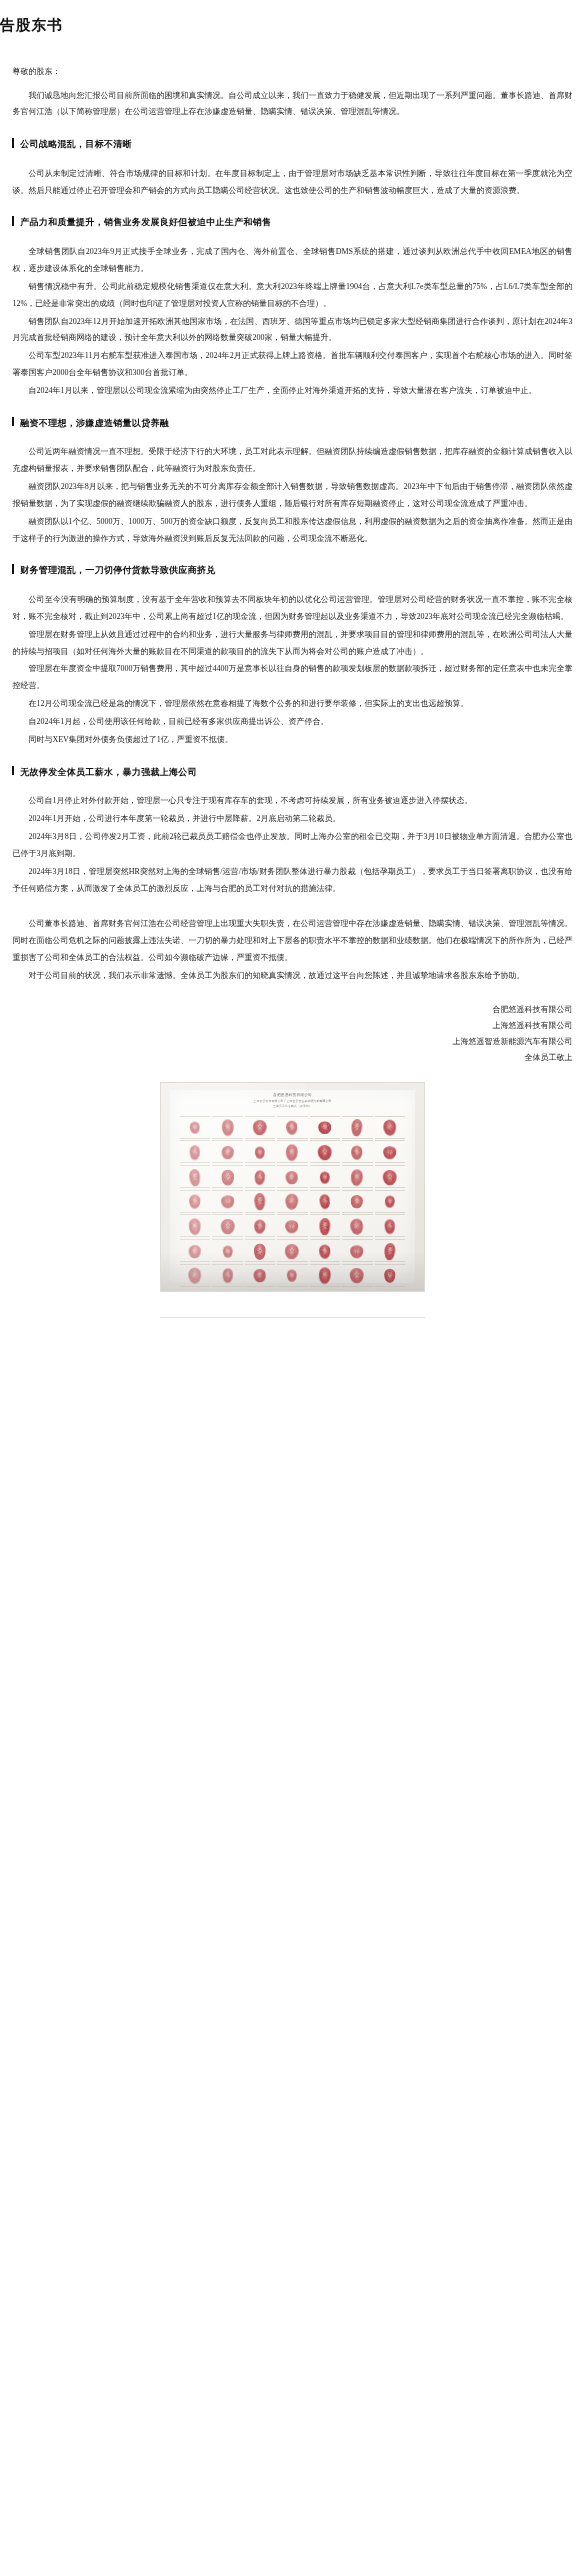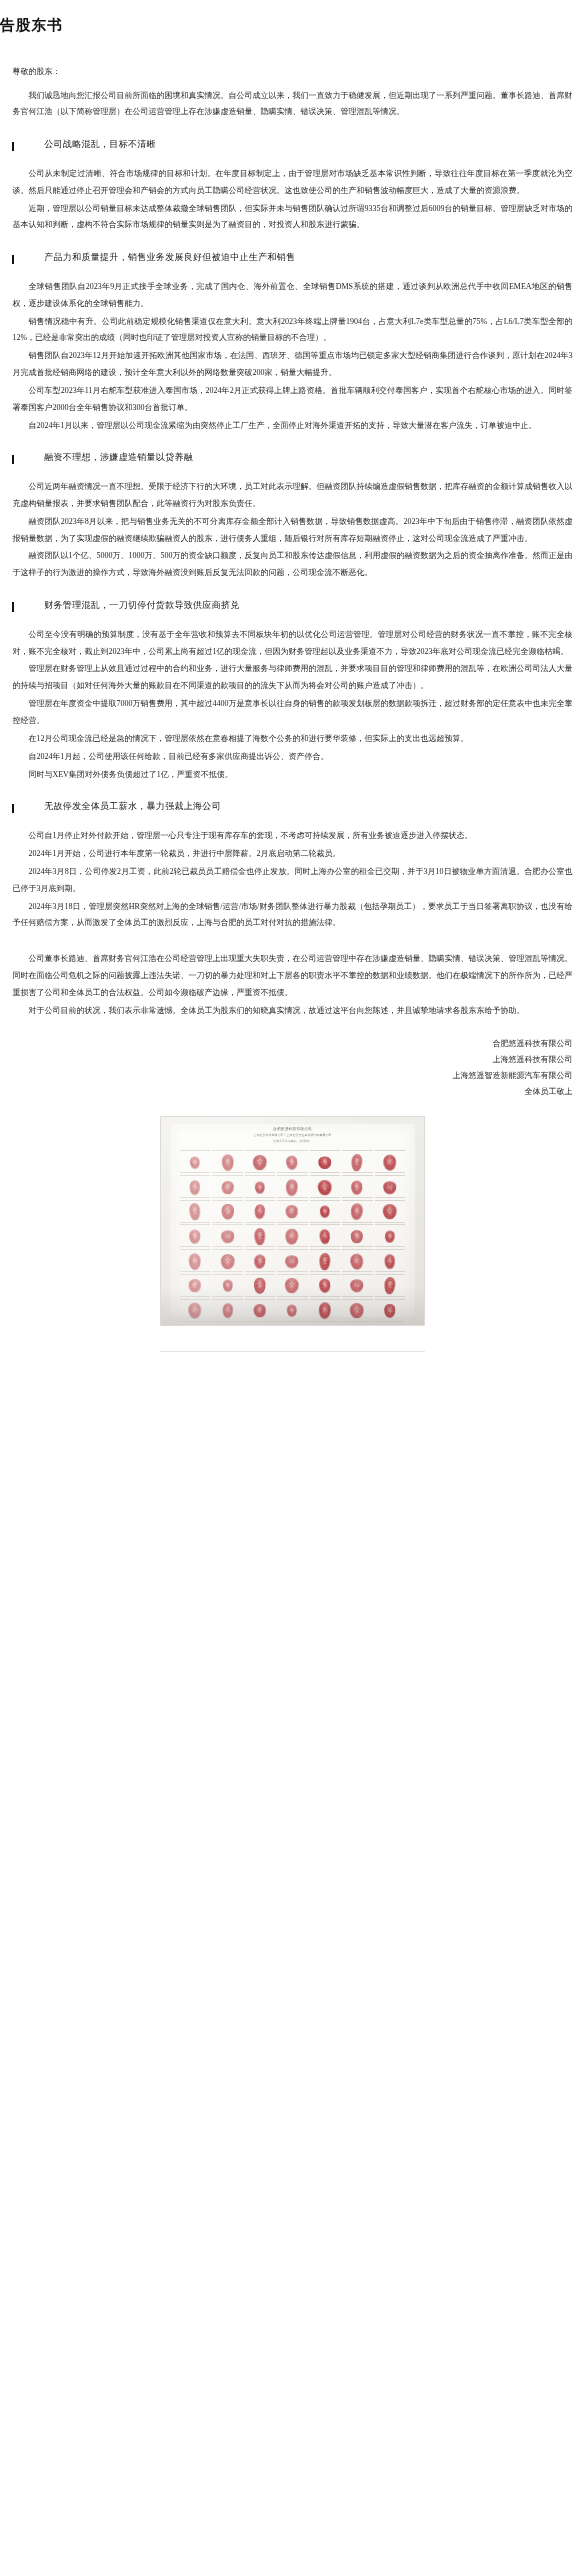--- a/index.html
+++ b/index.html
@@ -46,28 +46,27 @@
     margin: 0 0 1.1px 0;
     text-indent: 2em;
     text-align: justify;
     text-justify: inter-ideograph;
   }
   .section {
     margin-top: 17px;
   }
   .section-heading {
     display: flex;
-    align-items: flex-end;
+    align-items: flex-start;
     font-family: "Liberation Sans", "DejaVu Sans", sans-serif;
-    font-weight: normal;
+    font-weight: bold;
     font-size: 9px;
     color: #111;
     margin: 0 0 14.7px 0;
     letter-spacing: 0.3px;
-    gap: 24px;
   }
   .section-heading .bar {
     display: inline-block;
     width: 1.7px;
     height: 9.6px;
     background: #111;
     margin-right: 6.2px;
     flex: 0 0 auto;
   }
   .section-body { }
@@ -196,21 +195,20 @@
 
     <p class="body-text">我们诚恳地向您汇报公司目前所面临的困境和真实情况。自公司成立以来，我们一直致力于稳健发展，但近期出现了一系列严重问题。董事长路迪、首席财务官何江浩（以下简称管理层）在公司运营管理上存在涉嫌虚造销量、隐瞒实情、错误决策、管理混乱等情况。</p>
 
     <div class="section">
       <div class="section-heading">
         <span class="bar"></span>
         <span>公司战略混乱，目标不清晰</span>
       </div>
       <div class="section-body">
         <p class="body-text">公司从未制定过清晰、符合市场规律的目标和计划。在年度目标制定上，由于管理层对市场缺乏基本常识性判断，导致往往年度目标在第一季度就沦为空谈。然后只能通过停止召开管理会和产销会的方式向员工隐瞒公司经营状况。这也致使公司的生产和销售波动幅度巨大，造成了大量的资源浪费。</p>
-        <p class="body-text">近期，管理层以公司销量目标未达成整体裁撤全球销售团队，但实际并未与销售团队确认过所谓9335台和调整过后6009台的销量目标。管理层缺乏对市场的基本认知和判断，虚构不符合实际市场规律的销量实则是为了融资目的，对投资人和股东进行蒙骗。</p>
       </div>
     </div>
 
     <div class="section">
       <div class="section-heading">
         <span class="bar"></span>
         <span>产品力和质量提升，销售业务发展良好但被迫中止生产和销售</span>
       </div>
       <div class="section-body">
         <p class="body-text">全球销售团队自2023年9月正式接手全球业务，完成了国内仓、海外前置仓、全球销售DMS系统的搭建，通过谈判从欧洲总代手中收回EMEA地区的销售权，逐步建设体系化的全球销售能力。</p>

